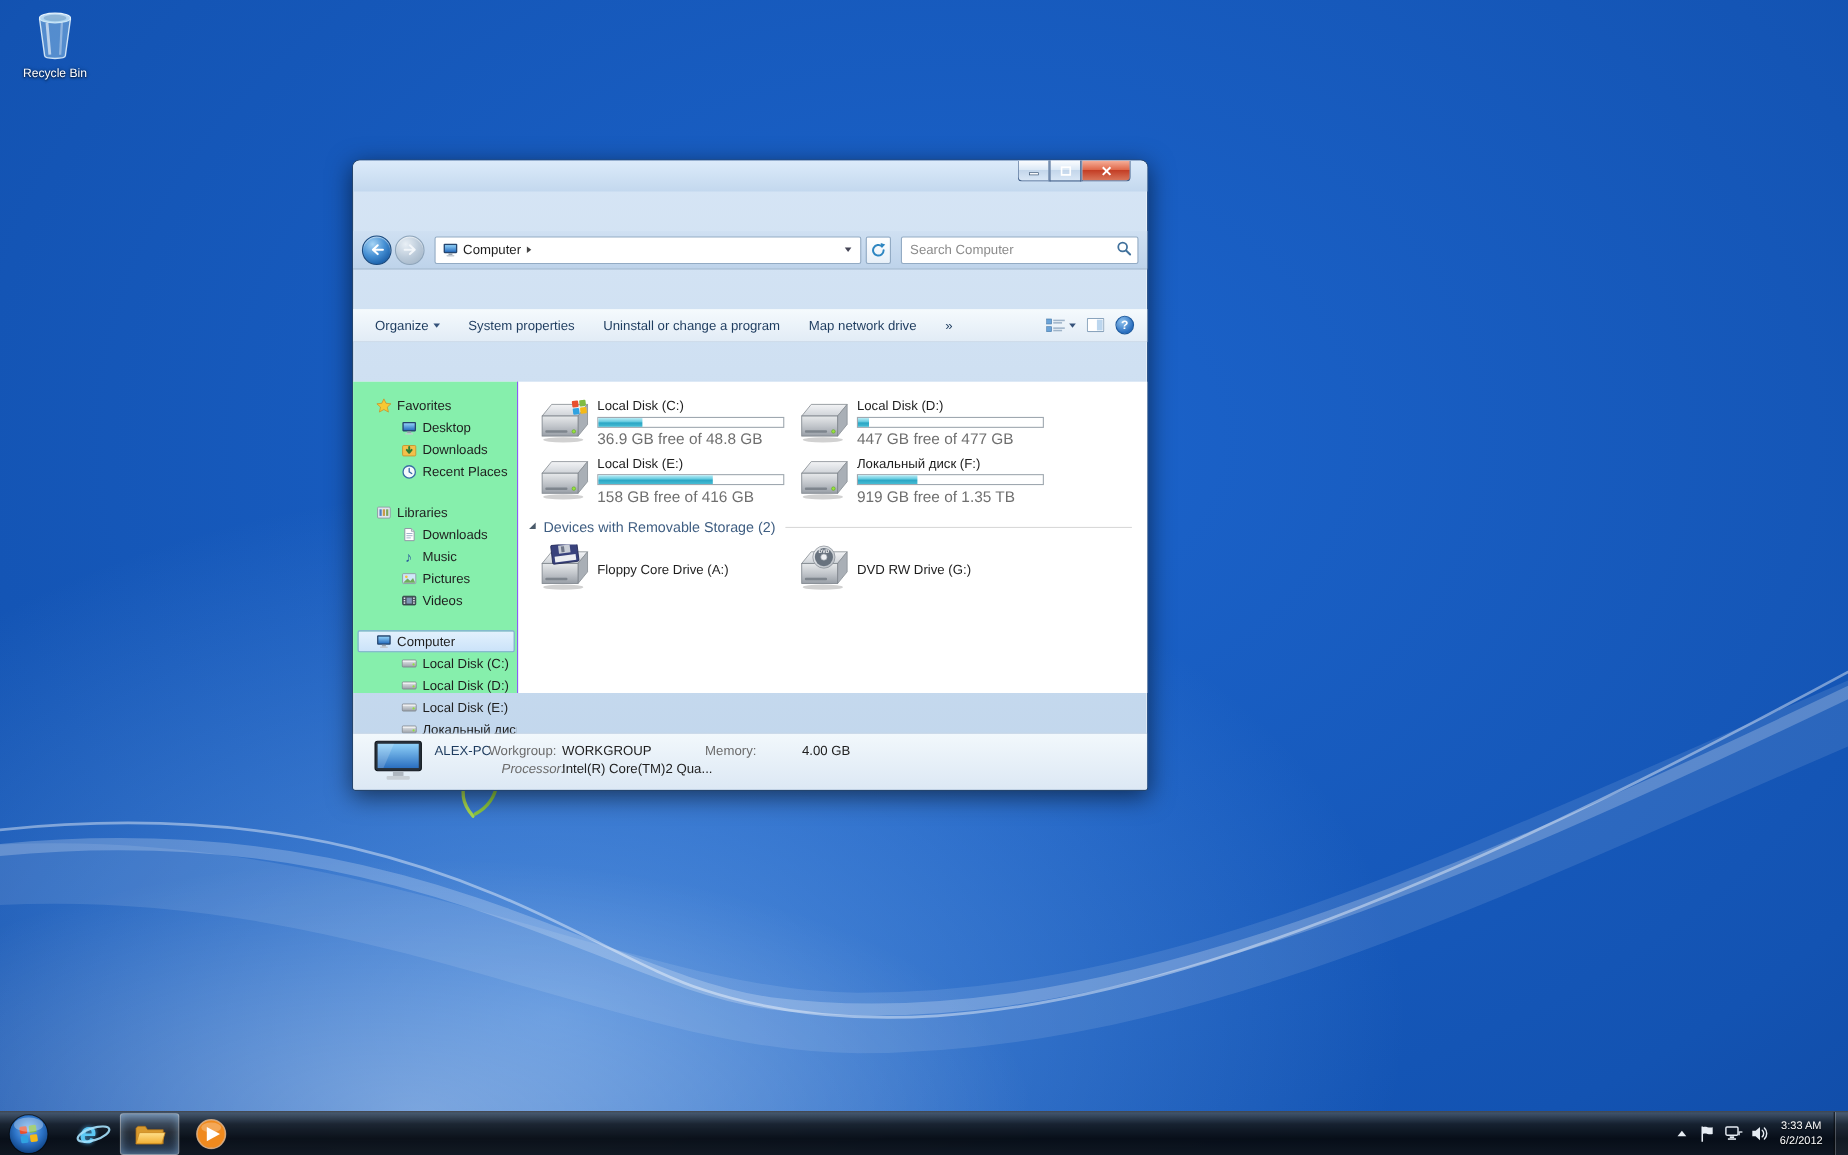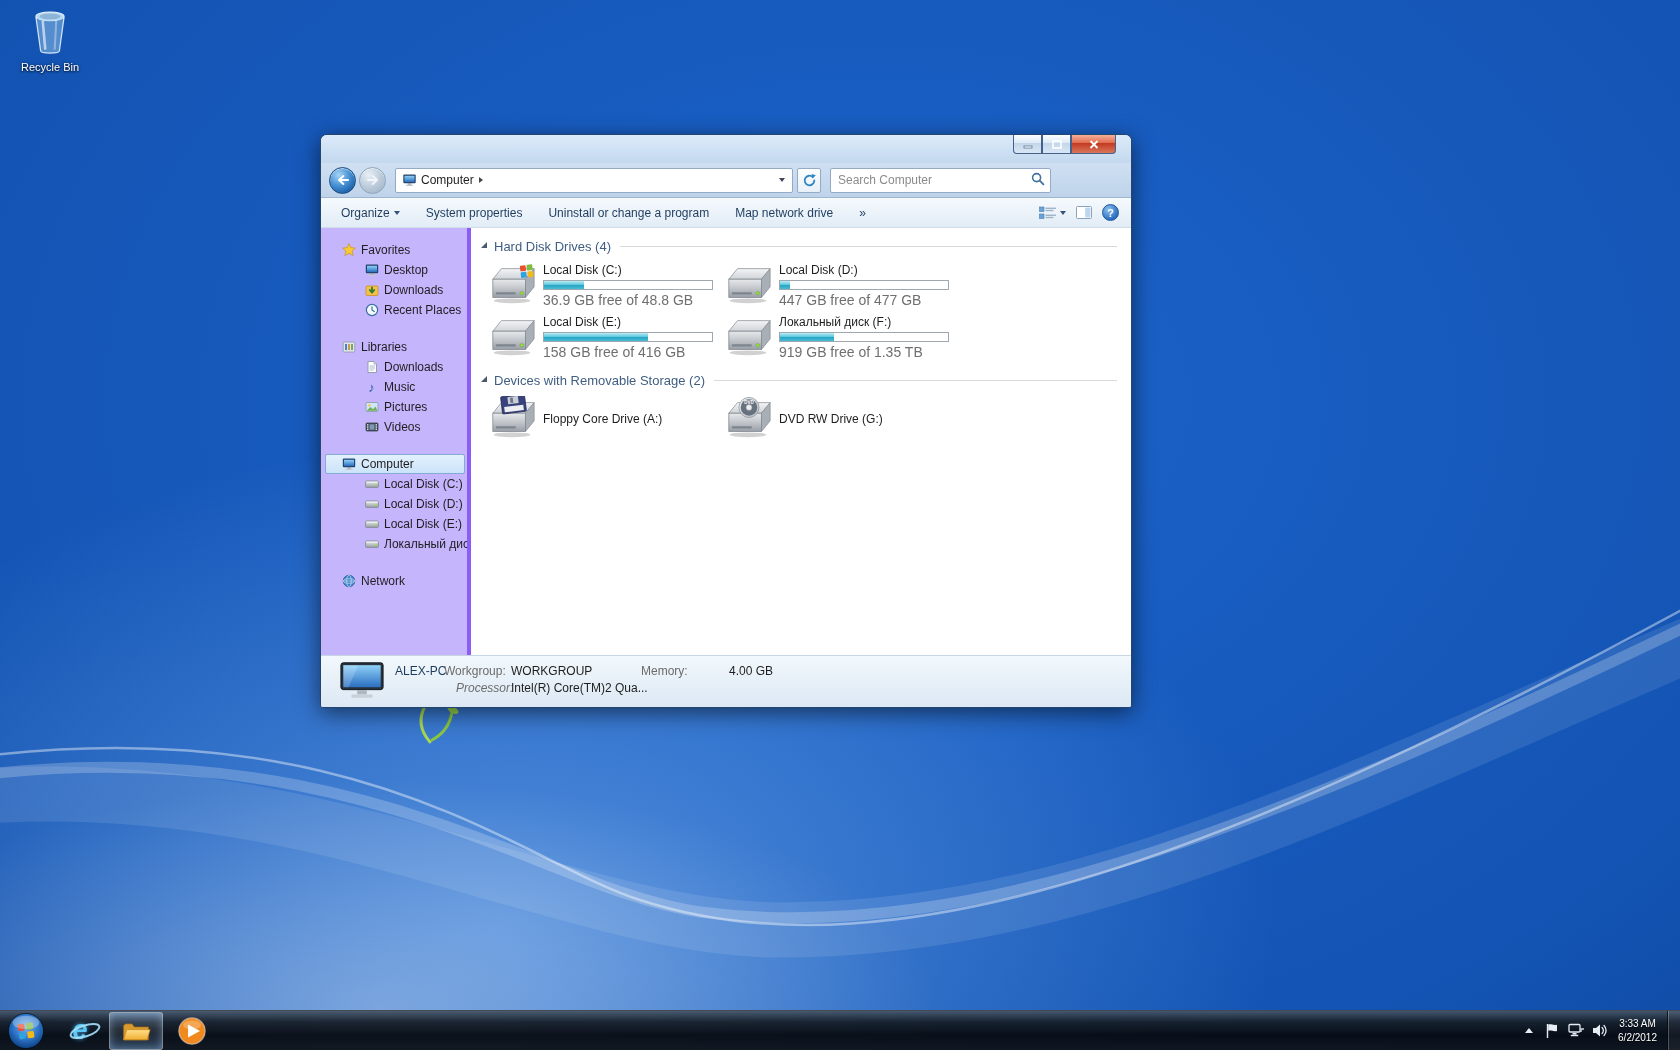--- a/index.html
+++ b/index.html
@@ -12,25 +12,25 @@
       radial-gradient(ellipse 1250px 780px at 30% 88%, rgba(140,195,255,0.50), rgba(140,195,255,0) 62%),
       radial-gradient(ellipse 2100px 1500px at 52% 38%, #1c64cc 0%, #1353b2 48%, #0c3f93 78%, #093577 100%);
   }
   .wallart { position:absolute; left:0; top:0; pointer-events:none; }
 
   .desktop-icon { position:absolute; left:6px; top:8px; width:88px; text-align:center; cursor:default; }
   .desktop-icon .di-label { display:block; margin-top:2px; color:#fff; font-size:11px;
     text-shadow:0 1px 2px rgba(0,0,0,.75), 0 0 3px rgba(0,0,0,.5); }
 
   
-  .win { position:absolute; left:320px; top:134px; width:812px; height:574px;
+  .win { position:absolute; left:320px; top:145px; width:724px; height:574px;
     display:flex; flex-direction:column;
     background:linear-gradient(#d6e5f5,#c1d6ec);
     border:1px solid #24456e; border-radius:7px 7px 3px 3px;
-    box-shadow:0 5px 22px rgba(0,0,0,.55), inset 0 0 0 1px rgba(255,255,255,.55); }
+    box-shadow:0 5px 22px rgba(0,0,0,.55), inset 0 0 0 1px rgba(255,255,255,.55);gap:36px; }
 
   .titlebar { position:relative; height:28px; flex:none;
     background:linear-gradient(#dcebfa,#c3d8ee); border-radius:6px 6px 0 0; }
   .cap-group { position:absolute; top:0; right:15px; display:flex; }
   .cap-btn { height:19px; width:29px; display:flex; align-items:center; justify-content:center;
     border:1px solid #44618a; border-top:none;
     background:linear-gradient(#fbfdff,#dce9f6 45%,#c2d5ea 46%,#d9e7f6); cursor:pointer; }
   .cap-btn.minb { border-radius:0 0 0 4px; }
   .cap-btn.closeb { width:45px; border-radius:0 0 4px 0;
     background:linear-gradient(#f6b09a,#e06a4c 45%,#c23a21 46%,#d9765b); }
@@ -62,21 +62,21 @@
   .toolbar { height:30px; flex:none; display:flex; align-items:center; padding:0 12px 0 20px;
     background:linear-gradient(#f5fafd,#e2ecf6); border-bottom:1px solid #cfdcea; color:#1e3c5f; }
   .tb-item { display:flex; align-items:center; gap:4px; margin-right:26px; cursor:pointer; white-space:nowrap; }
   .tb-right { margin-left:auto; display:flex; align-items:center; gap:10px; }
   .views-btn,.preview-btn,.help-btn { display:flex; align-items:center; gap:3px; cursor:pointer; }
   .help-circle { width:17px; height:17px; border-radius:50%; color:#fff; font-weight:bold; font-size:11px;
     display:flex; align-items:center; justify-content:center;
     background:radial-gradient(circle at 35% 30%, #8ec2ee, #2a6fc0 70%); border:1px solid #1d5a9e; }
 
   .winbody { flex:1; display:flex; min-height:0; background:#fff; }
-  .sidebar { width:150px; flex:none; padding-top:12px; background:#c4b5fd; border-right:4px solid #8b5cf6; }
+  .sidebar { width:150px; flex:none; padding-top:12px; background:#86efac; border-right:1px solid #8b5cf6; }
   .tree-section { margin-top:17px; }
   .tree-section:first-child { margin-top:0; }
   .tree-row { height:20px; display:flex; align-items:center; gap:5px; padding-left:20px;
     cursor:pointer; white-space:nowrap; overflow:hidden; }
   .tree-row.lvl1 { padding-left:43px; }
   .tree-row.selected { margin:0 2px 0 4px; padding-left:15px; border:1px solid #84aad6; border-radius:2px;
     background:linear-gradient(#e3f1fd,#cbe3f9); }
   .t-icon { flex:none; width:15px; height:15px; display:flex; align-items:center; justify-content:center; }
   .music-glyph { font-size:13px; color:#2c5d9c; line-height:13px; }
 
@@ -469,25 +469,20 @@
               </svg>
             </span>
             <span>Network</span>
           </div>
         </div>
       </div>
 
       <div class="main">
 
         <div class="group">
-          <div class="group-header">
-            <span class="gh-arrow"></span>
-            <span class="gh-label">Hard Disk Drives (4)</span>
-            <span class="gh-line"></span>
-          </div>
           <div class="tile-grid">
 
             <div class="tile drive">
               <span class="tile-icon">
                 <svg width="48" height="44" viewBox="0 0 50 42">
                   <ellipse cx="24" cy="38.5" rx="19" ry="2.5" fill="rgba(0,0,0,0.18)"></ellipse>
                   <polygon points="4,16 38,16 47,5 13,5" fill="url(#gHddTop)" stroke="#8a9096" stroke-width="0.8"></polygon>
                   <polygon points="38,16 47,5 47,24 38,35" fill="#a9afb6" stroke="#8a9096" stroke-width="0.8"></polygon>
                   <rect x="4" y="16" width="34" height="19" fill="url(#gHddFront)" stroke="#7f868d" stroke-width="0.8"></rect>
                   <rect x="7" y="29.5" width="21" height="2.4" rx="1" fill="#7e858d"></rect>

